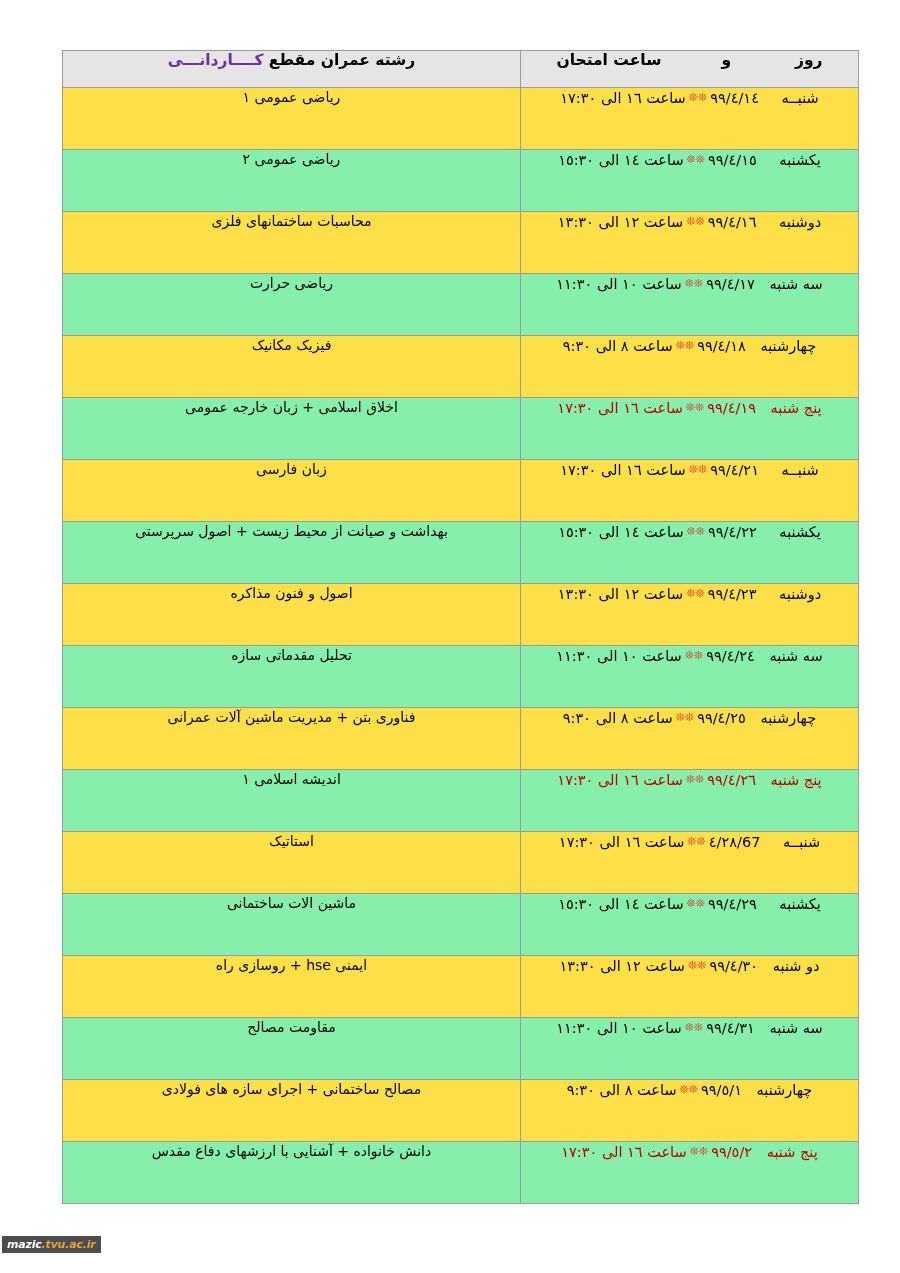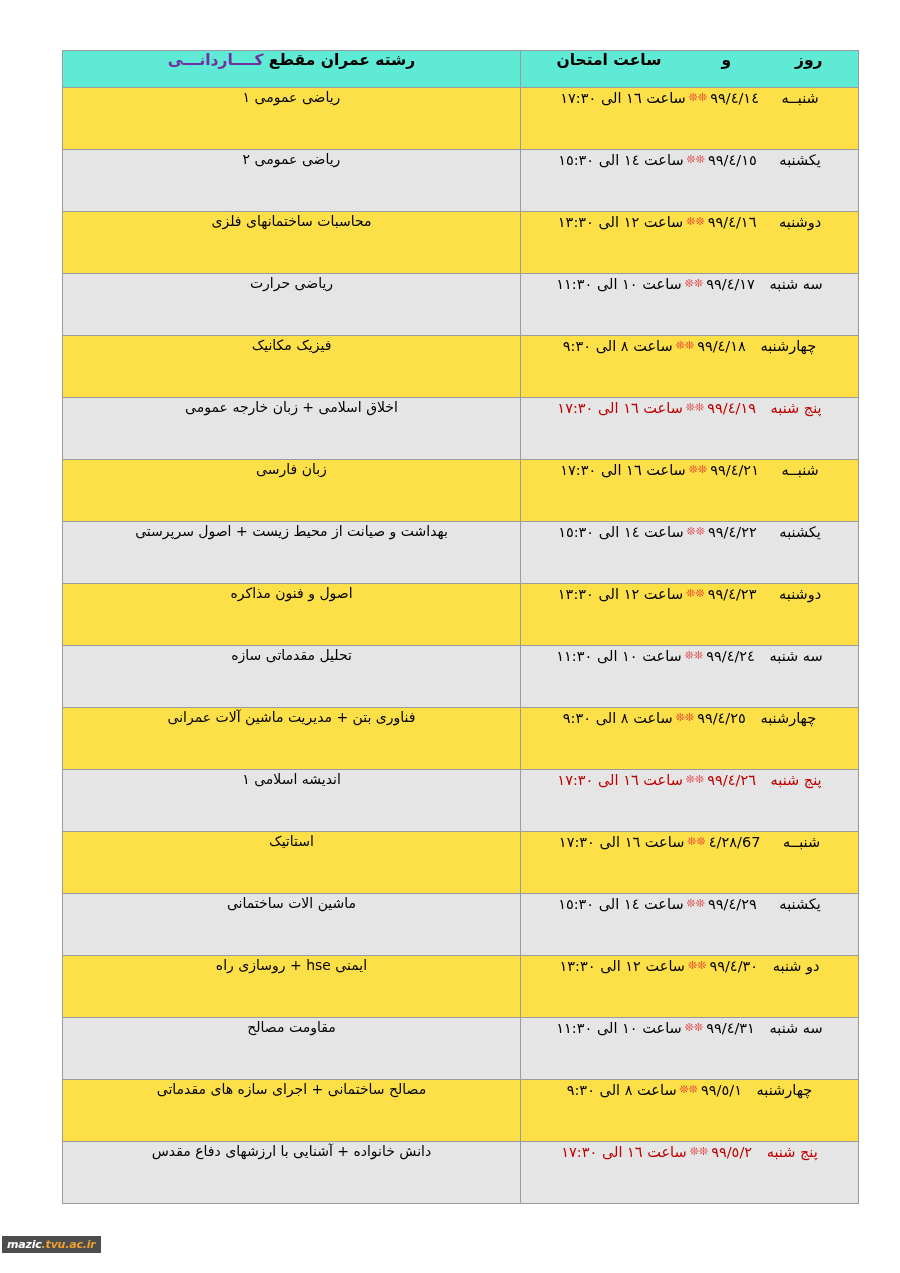--- a/index.html
+++ b/index.html
@@ -39,21 +39,21 @@
 
   #schedule-table td,
   #schedule-table th {
     border: 1px solid #9b9b9b;
     padding: 0;
     vertical-align: top;
   }
 
   
   thead th {
-    background: #5eead4;
+    background: #e5e5e5;
     height: 36px;
     font-weight: bold;
     font-size: 15.5px;
     color: #000000;
     text-align: center;
     vertical-align: middle;
     padding: 0 8px;
     white-space: nowrap;
   }
   .hdr-day-time {
@@ -70,21 +70,21 @@
   }
   .hdr-major .major-normal { color: #000000; }
   .hdr-major .major-accent {
     color: #7030a0;
     font-weight: bold;
   }
 
   
   tbody tr { height: 62px; }
   tbody tr.row-white td { background: #fde047; }
-  tbody tr.row-gray  td { background: #e5e5e5; }
+  tbody tr.row-gray  td { background: #86efac; }
 
   td.cell-time {
     text-align: center;
     font-size: 14.5px;
     font-weight: normal;
     color: #000000;
     padding-top: 9px;
     line-height: 1.45;
     white-space: nowrap;
   }
@@ -214,21 +214,21 @@
         <tr class="row-white">
           <td class="cell-time"><span class="dayname">دو شنبه</span> <span>٩٩/٤/٣٠</span><span class="orn">❊❊</span><span>ساعت ١٢ الی ١٣:٣٠</span></td>
           <td class="cell-subject"><span>ایمنی  hse  + روسازی راه</span></td>
         </tr>
         <tr class="row-gray">
           <td class="cell-time"><span class="dayname">سه شنبه</span> <span>٩٩/٤/٣١</span><span class="orn">❊❊</span><span>ساعت ١٠ الی ١١:٣٠</span></td>
           <td class="cell-subject"><span>مقاومت مصالح</span></td>
         </tr>
         <tr class="row-white">
           <td class="cell-time"><span class="dayname">چهارشنبه</span> <span>٩٩/٥/١</span><span class="orn">❊❊</span><span>ساعت ٨ الی ٩:٣٠</span></td>
-          <td class="cell-subject"><span>مصالح ساختمانی  + اجرای سازه های مقدماتی</span></td>
+          <td class="cell-subject"><span>مصالح ساختمانی  + اجرای سازه های فولادی</span></td>
         </tr>
         <tr class="row-gray">
           <td class="cell-time is-red"><span class="dayname">پنج شنبه</span> <span>٩٩/٥/٢</span><span class="orn">❊❊</span><span>ساعت ١٦ الی ١٧:٣٠</span></td>
           <td class="cell-subject"><span>دانش خانواده + آشنایی با ارزشهای دفاع مقدس</span></td>
         </tr>
       </tbody>
   </table>
 
   <div id="watermark">
     <span class="wm-name">mazic</span><span class="wm-domain">.tvu.ac.ir</span>

